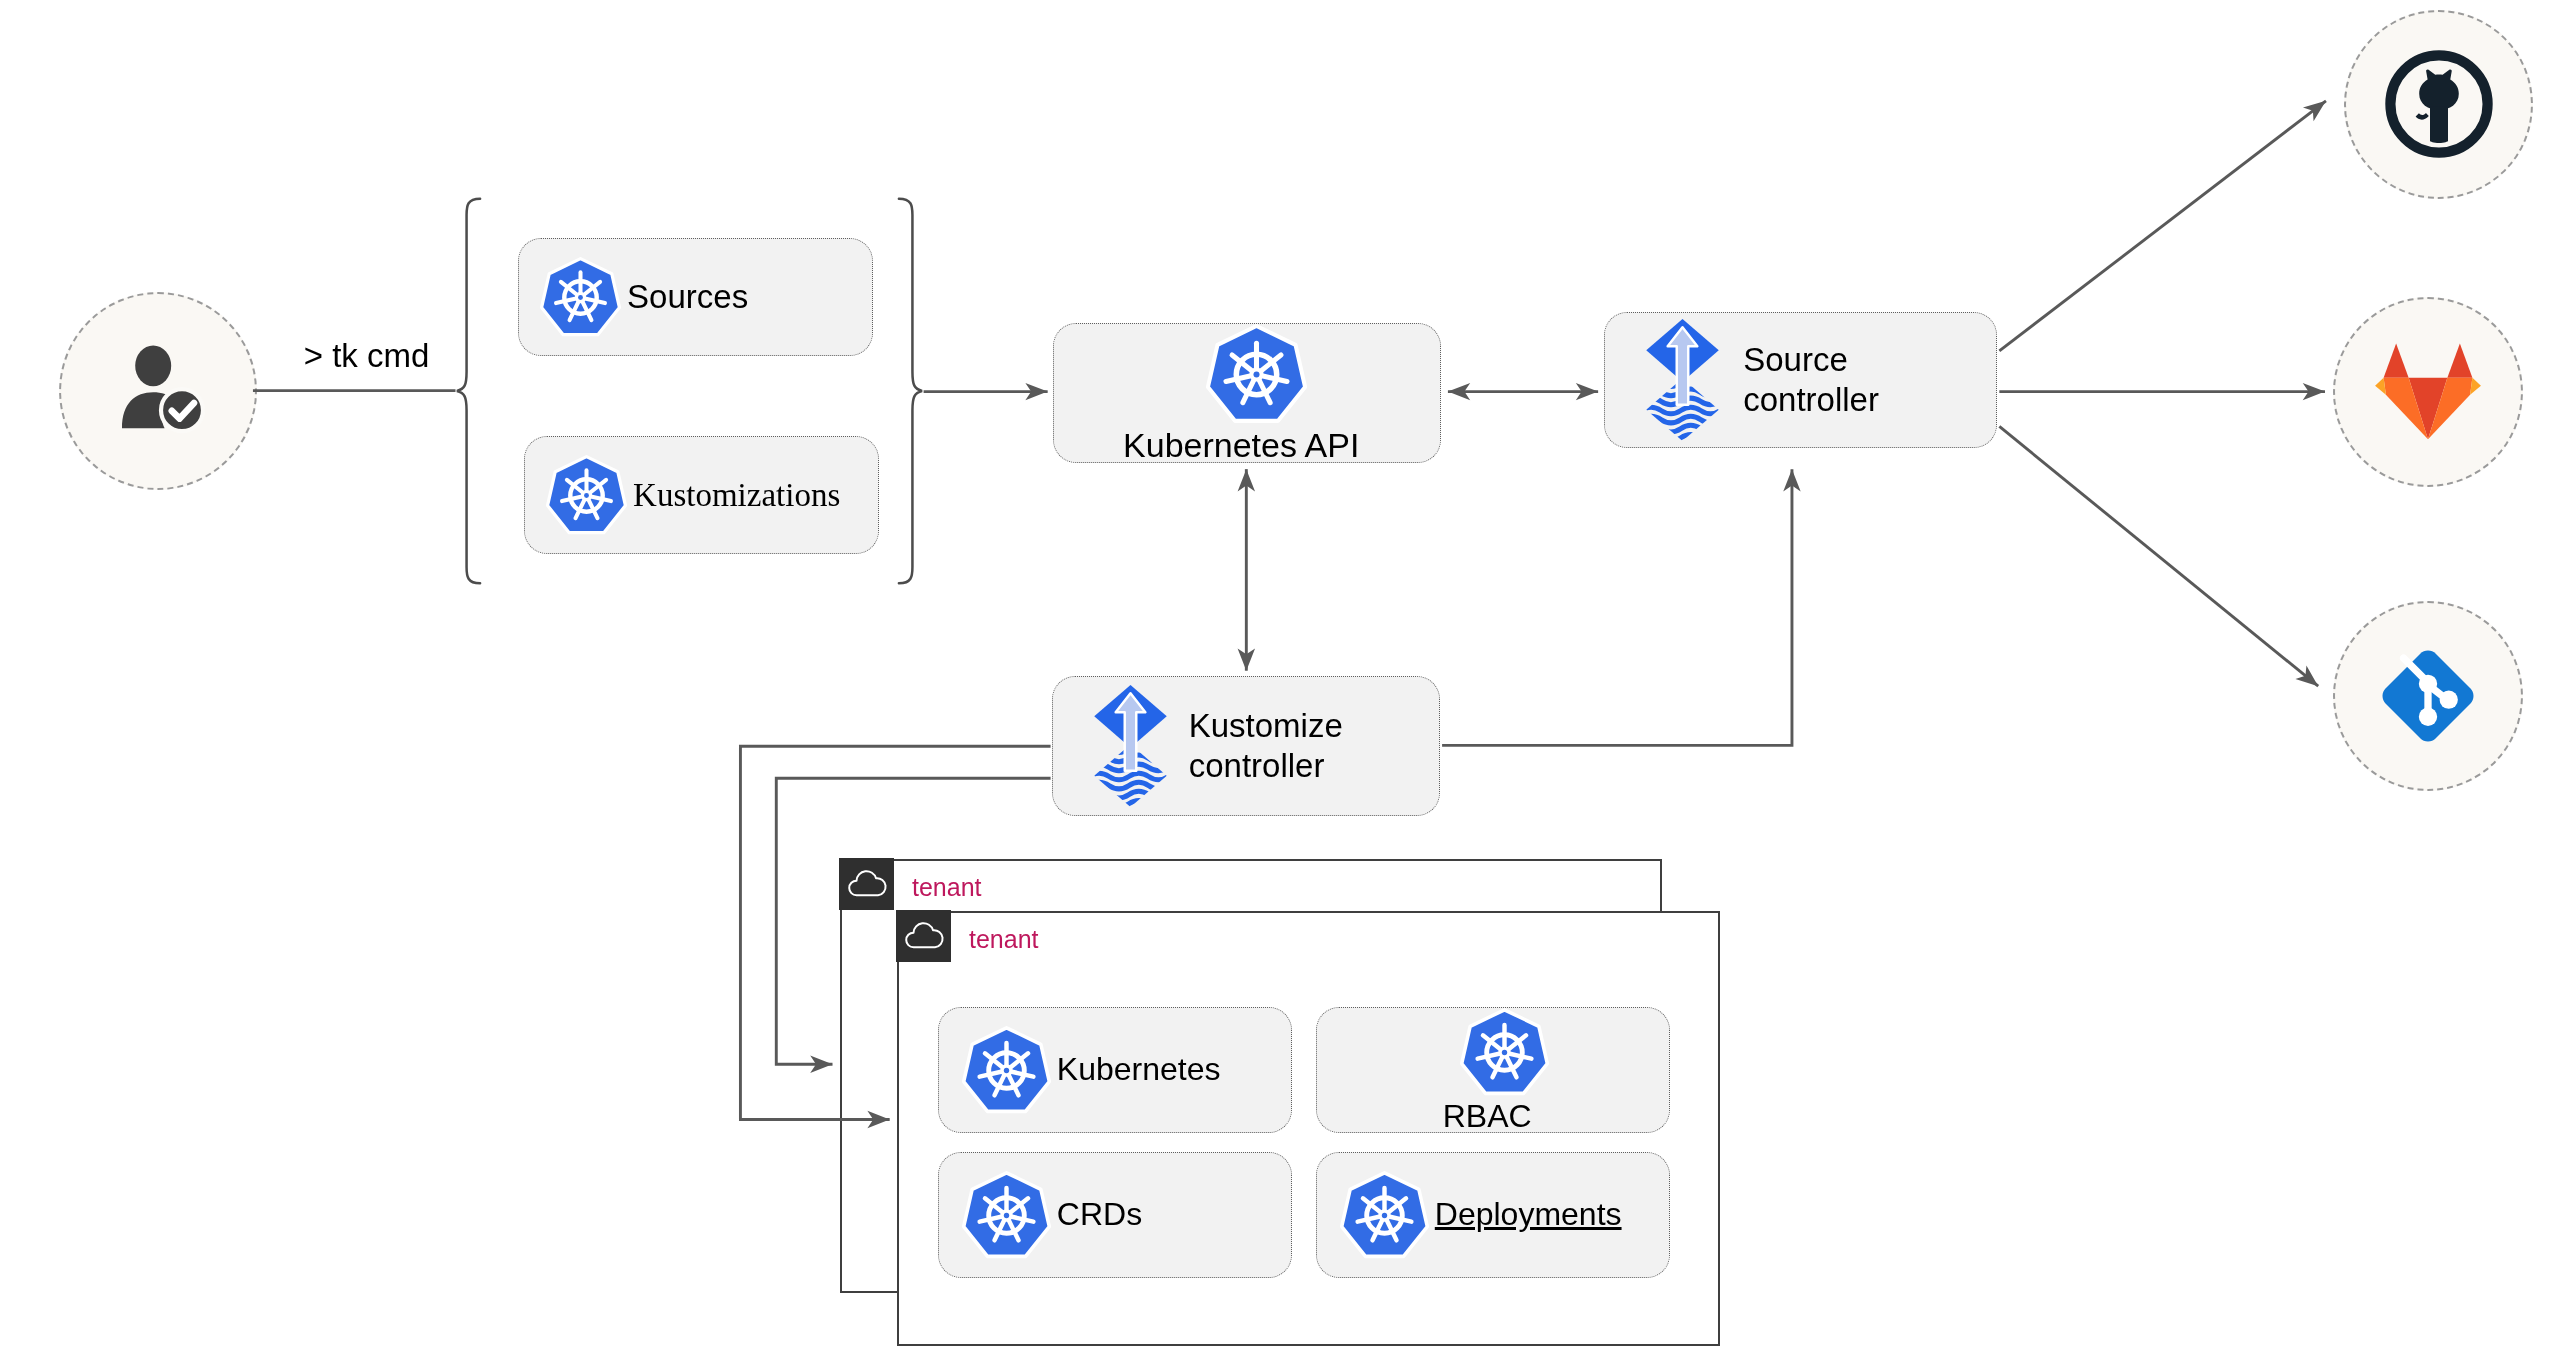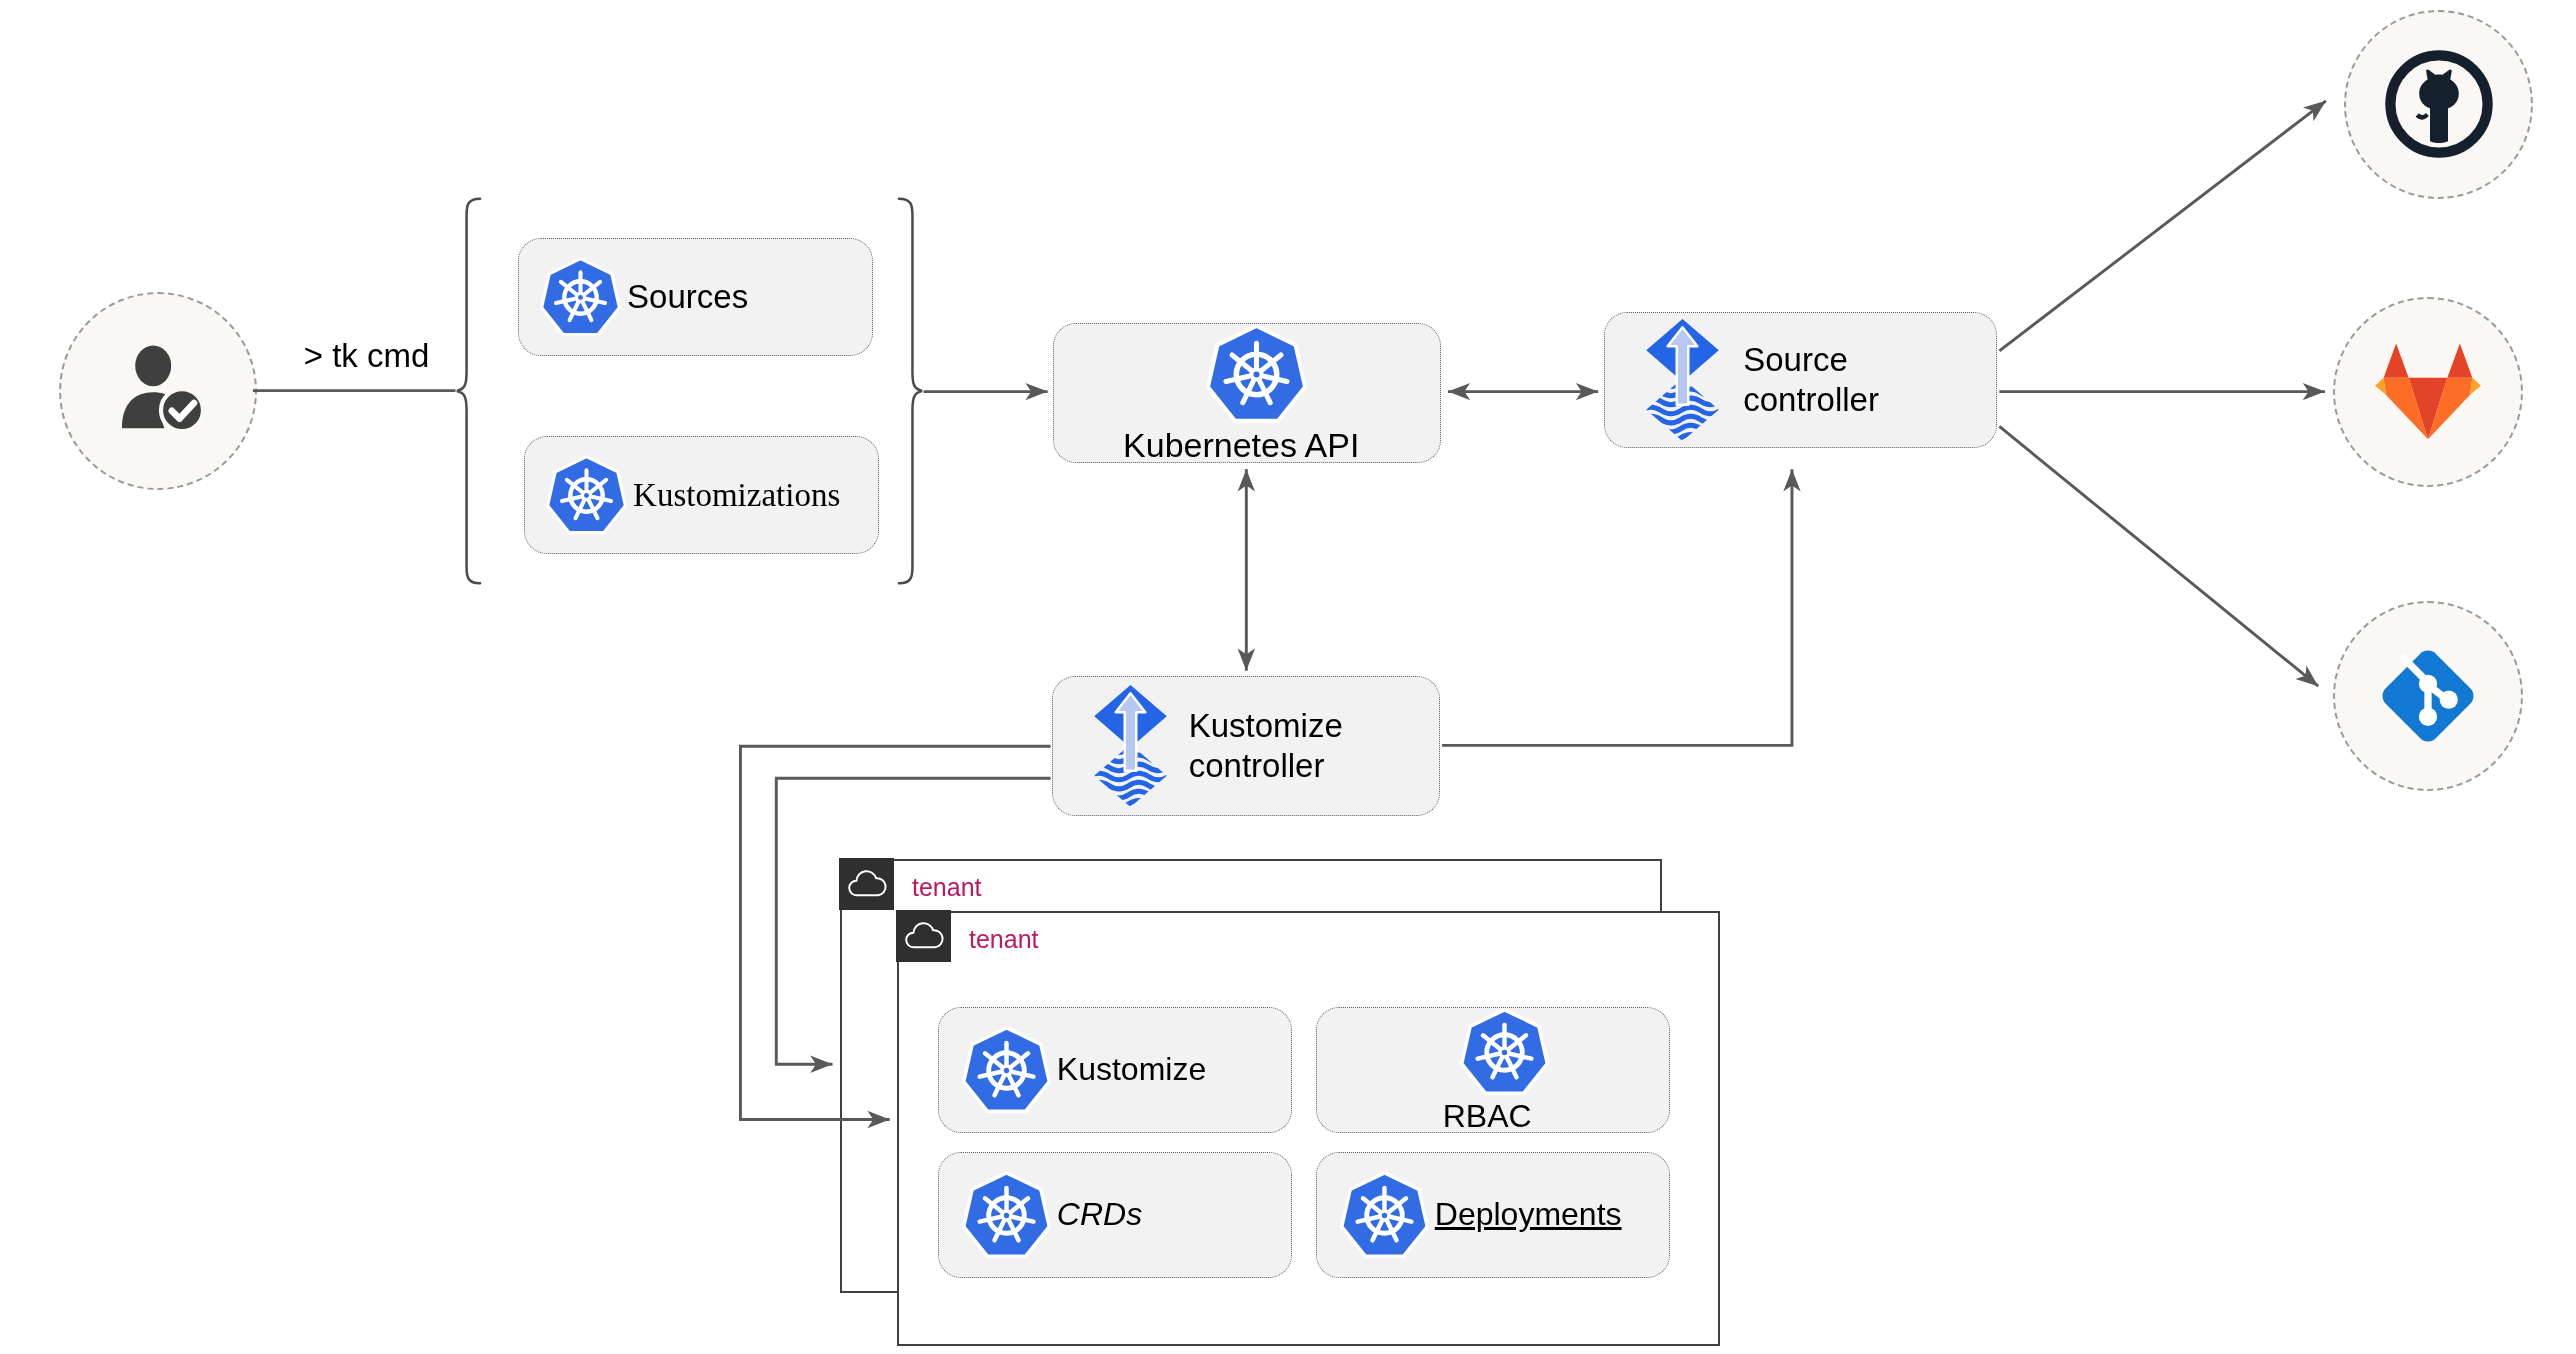--- a/index.html
+++ b/index.html
@@ -217,31 +217,31 @@
       <svg width="43" height="33" viewBox="0 0 56 40">
         <use href="#sym-cloud"></use>
       </svg>
     </div>
     <div class="tenant-name">tenant</div>
 
     <div class="node" style="left:39px;top:94px;width:354px;height:126px;">
       <svg class="icon" style="margin-left:23px;" width="89" height="89" viewBox="0 0 100 100">
           <use href="#sym-k8s"></use>
         </svg>
-      <div class="node-label" style="font-size:32px;">Kustomize</div>
+      <div class="node-label" style="font-size:32px;">Kubernetes</div>
     </div>
 
     <div class="node" style="left:417px;top:94px;width:354px;height:126px;flex-direction:column;">
       <svg class="icon" style="margin-left:23px;" width="89" height="89" viewBox="0 0 100 100">
           <use href="#sym-k8s"></use>
         </svg>
       <div class="node-label" style="font-size:32px;">RBAC</div>
     </div>
 
-    <div class="node" style="left:39px;top:239px;width:354px;height:126px;font-style:italic;">
+    <div class="node" style="left:39px;top:239px;width:354px;height:126px;">
       <svg class="icon" style="margin-left:23px;" width="89" height="89" viewBox="0 0 100 100">
           <use href="#sym-k8s"></use>
         </svg>
       <div class="node-label" style="font-size:32px;">CRDs</div>
     </div>
 
     <div class="node" style="left:417px;top:239px;width:354px;height:126px;">
       <svg class="icon" style="margin-left:23px;" width="89" height="89" viewBox="0 0 100 100">
           <use href="#sym-k8s"></use>
         </svg>

